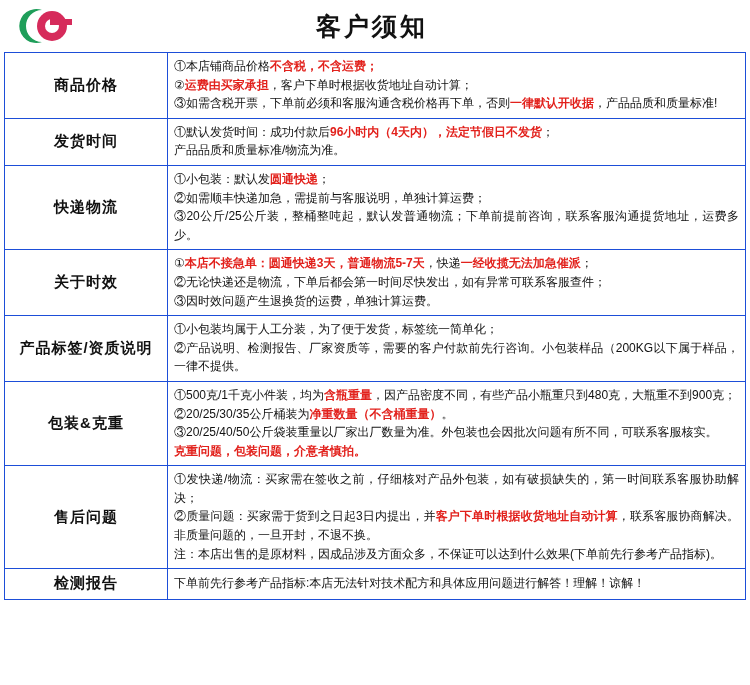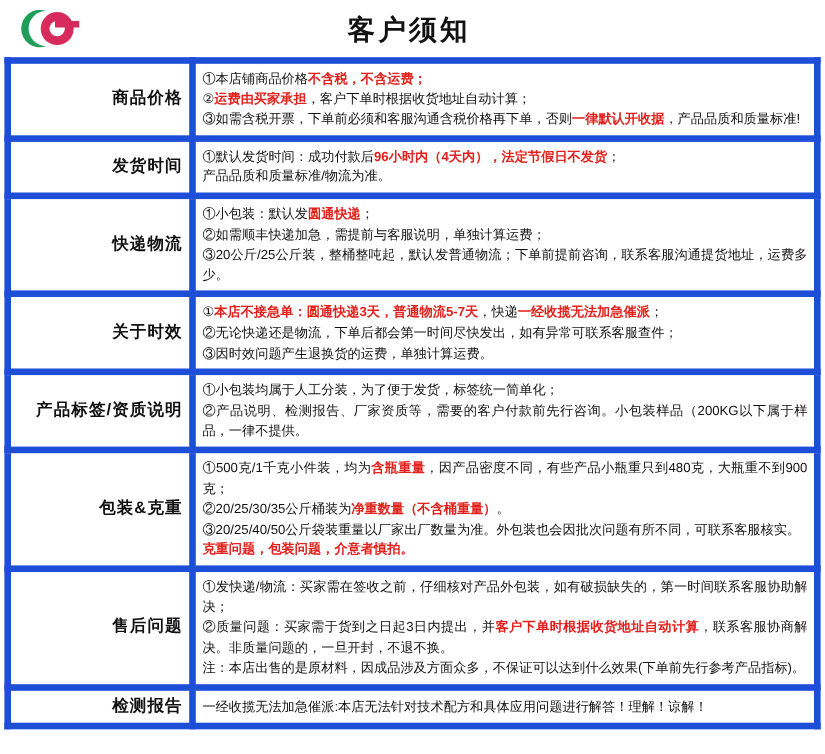--- a/index.html
+++ b/index.html
@@ -42,27 +42,27 @@
     color: #111;
   }
   
   table.notice {
     width: 742px;
     margin-left: 4px;
     border-collapse: collapse;
     table-layout: fixed;
   }
   table.notice td {
-    border: 6px solid #1d4ed8;
+    border: 1px solid #1d4ed8;
     vertical-align: middle;
     padding: 4px 6px 5px 6px;
   }
   td.label {
     width: 150px;
-    text-align: right;
+    text-align: center;
     font-size: 15px;
     font-weight: bold;
     letter-spacing: 1px;
     color: #111;
     line-height: 1.35;
   }
   td.content {
     font-size: 12px;
     line-height: 1.55;
     color: #111;
@@ -148,19 +148,19 @@
           <td class="label">售后问题</td>
           <td class="content">
             <p><span>①发快递/物流：买家需在签收之前，仔细核对产品外包装，如有破损缺失的，第一时间联系客服协助解决；</span></p>
             <p><span>②质量问题：买家需于货到之日起3日内提出，并</span><span class="red b">客户下单时根据收货地址自动计算</span><span>，联系客服协商解决。非质量问题的，一旦开封，不退不换。</span></p>
             <p><span>注：本店出售的是原材料，因成品涉及方面众多，不保证可以达到什么效果(下单前先行参考产品指标)。</span></p>
           </td>
         </tr>
         <tr>
           <td class="label">检测报告</td>
           <td class="content">
-            <p><span>一经收揽无法加急催派:本店无法针对技术配方和具体应用问题进行解答！理解！谅解！</span></p>
+            <p><span>下单前先行参考产品指标:本店无法针对技术配方和具体应用问题进行解答！理解！谅解！</span></p>
           </td>
         </tr>
       </tbody>
   </table>
 
 </div>
 
 </body></html>

